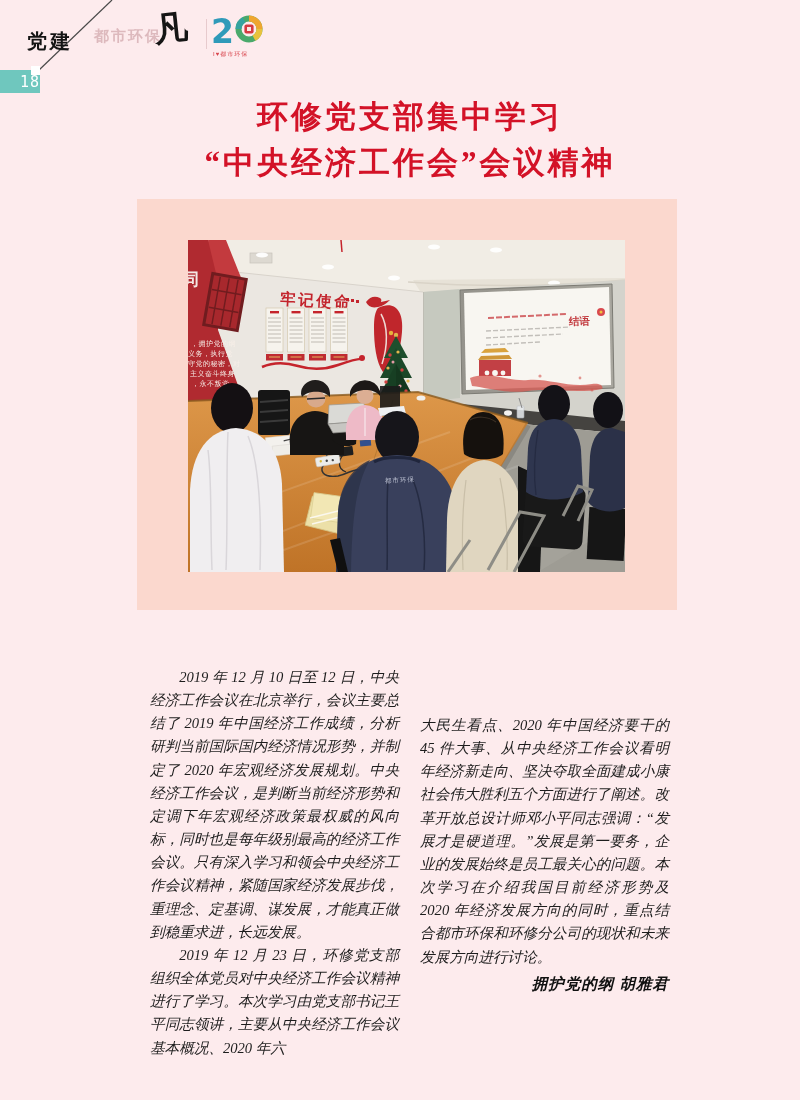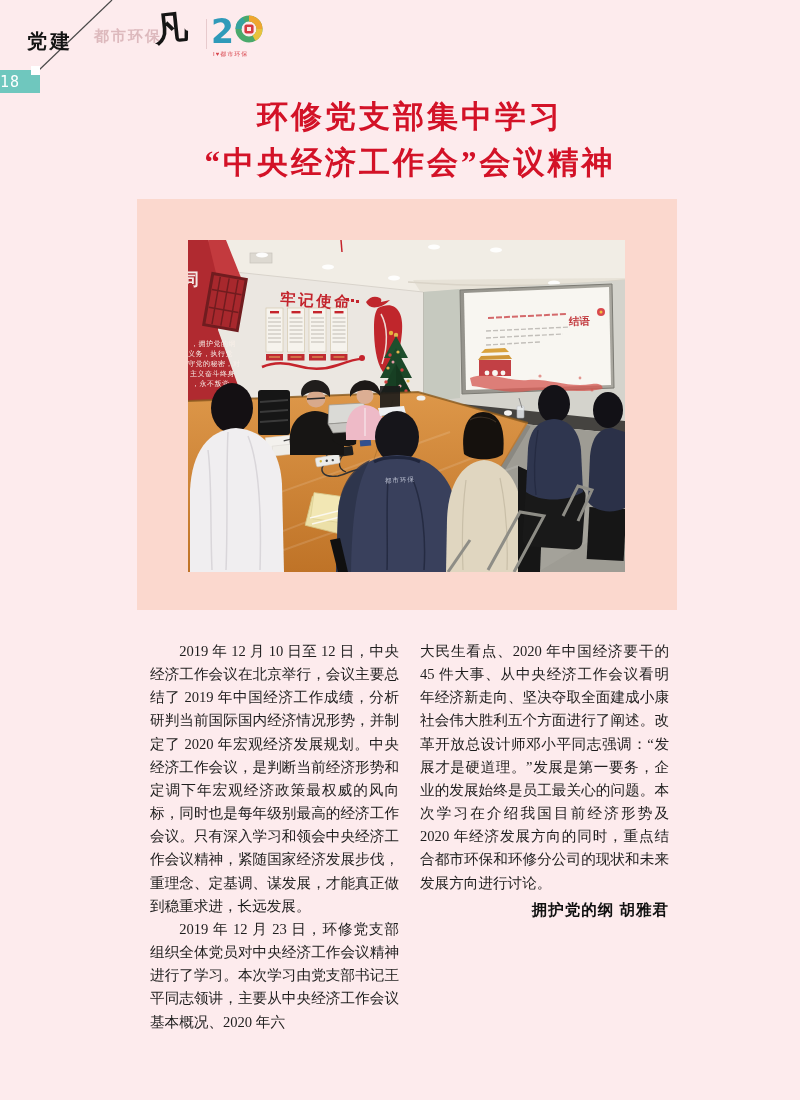--- a/index.html
+++ b/index.html
@@ -2,40 +2,40 @@
 <html><head>
 <meta charset="utf-8">
 <style>
   html,body{margin:0;padding:0;}
   body{width:800px;height:1100px;position:relative;background:#fdebed;
        font-family:"Liberation Sans","DejaVu Sans",sans-serif;overflow:hidden;}
   .abs{position:absolute;}
   
   .diag-svg{left:0;top:0;}
   .tag{left:27px;top:28px;font-size:20px;font-weight:bold;color:#141414;letter-spacing:3px;}
-  .badge{left:0;top:70px;width:40px;height:23px;background:#6fc7be;display:flex;align-items:center;justify-content:flex-start;}
+  .badge{left:0;top:70px;width:40px;height:23px;background:#6fc7be;display:flex;align-items:center;justify-content:flex-end;}
   .badge-num{color:#ffffff;font-family:"DejaVu Sans Mono","Liberation Mono",monospace;font-size:15px;letter-spacing:1px;}
   .badge-corner{left:31px;top:66px;width:9px;height:9px;background:#ffffff;}
   .brand{left:94px;top:27px;font-size:15px;font-weight:bold;letter-spacing:2px;color:#ddb9bd;}
   .brand-mark{left:154px;top:6px;font-size:34px;font-weight:bold;color:#151515;
               font-family:"DejaVu Serif","Liberation Serif",serif;transform:rotate(-6deg);}
   .divider{left:206px;top:19px;width:1px;height:30px;background:#e7cacd;}
   .logo20{left:211px;top:12px;}
   .logo-caption{left:213px;top:50px;font-size:6px;color:#d8454d;letter-spacing:1px;}
   
   .title{left:0;top:94px;width:820px;text-align:center;color:#d31227;
          font-family:"Liberation Serif","DejaVu Serif",serif;font-weight:bold;
          font-size:31px;line-height:46px;letter-spacing:3px;}
   
   .pinkbox{left:137px;top:199px;width:540px;height:411px;background:#fbd8ce;}
   .photo{left:188px;top:240px;width:437px;height:332px;overflow:hidden;background:#e9e5de;}
   
-  .col{top:640px;width:249px;font-family:"Liberation Serif","DejaVu Serif",serif;
-       font-size:14.6px;line-height:23.15px;color:#1d1d1d;text-align:justify;}
-  .col1{left:150px;} .col2{left:420px;}
+  .col{top:666px;width:249px;font-family:"Liberation Serif","DejaVu Serif",serif;
+       font-size:14.6px;line-height:23.15px;color:#1d1d1d;text-align:justify;font-style:italic;}
+  .col1{left:150px;} .col2{left:420px;margin-top:48px;}
   .col p{margin:0;}
   .ind{text-indent:2em;}
   .byline{margin-top:3px !important;text-align:right;font-weight:bold;font-size:15.5px;color:#111;
           font-family:"Liberation Sans","DejaVu Sans",sans-serif;letter-spacing:1px;}
 </style>
 </head>
 <body>
 
 <div class="abs" style="left:0;top:0;width:800px;height:1100px;">
 

